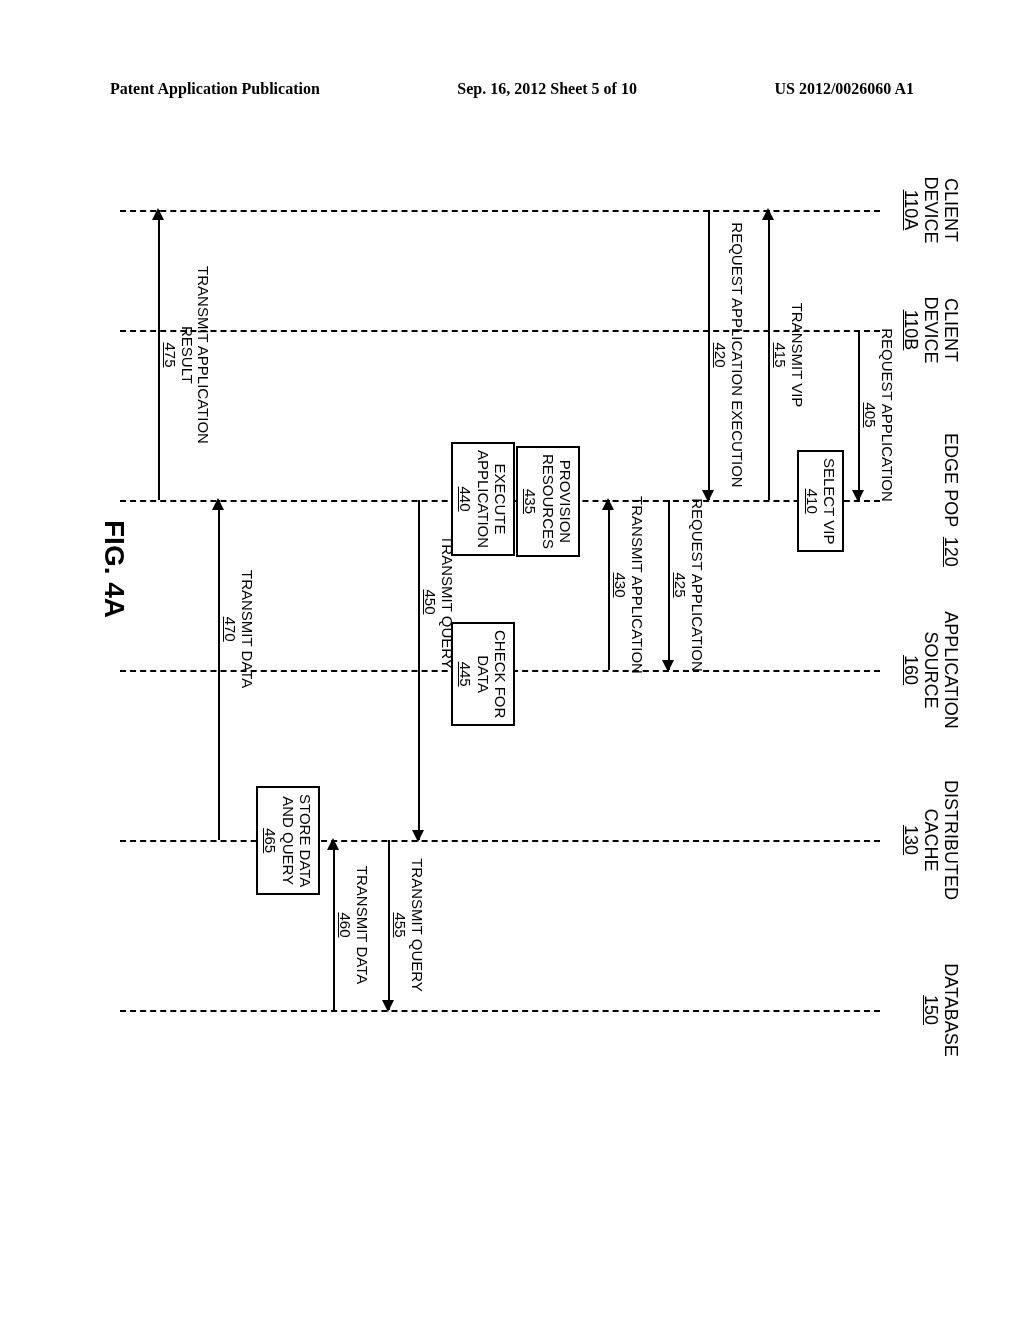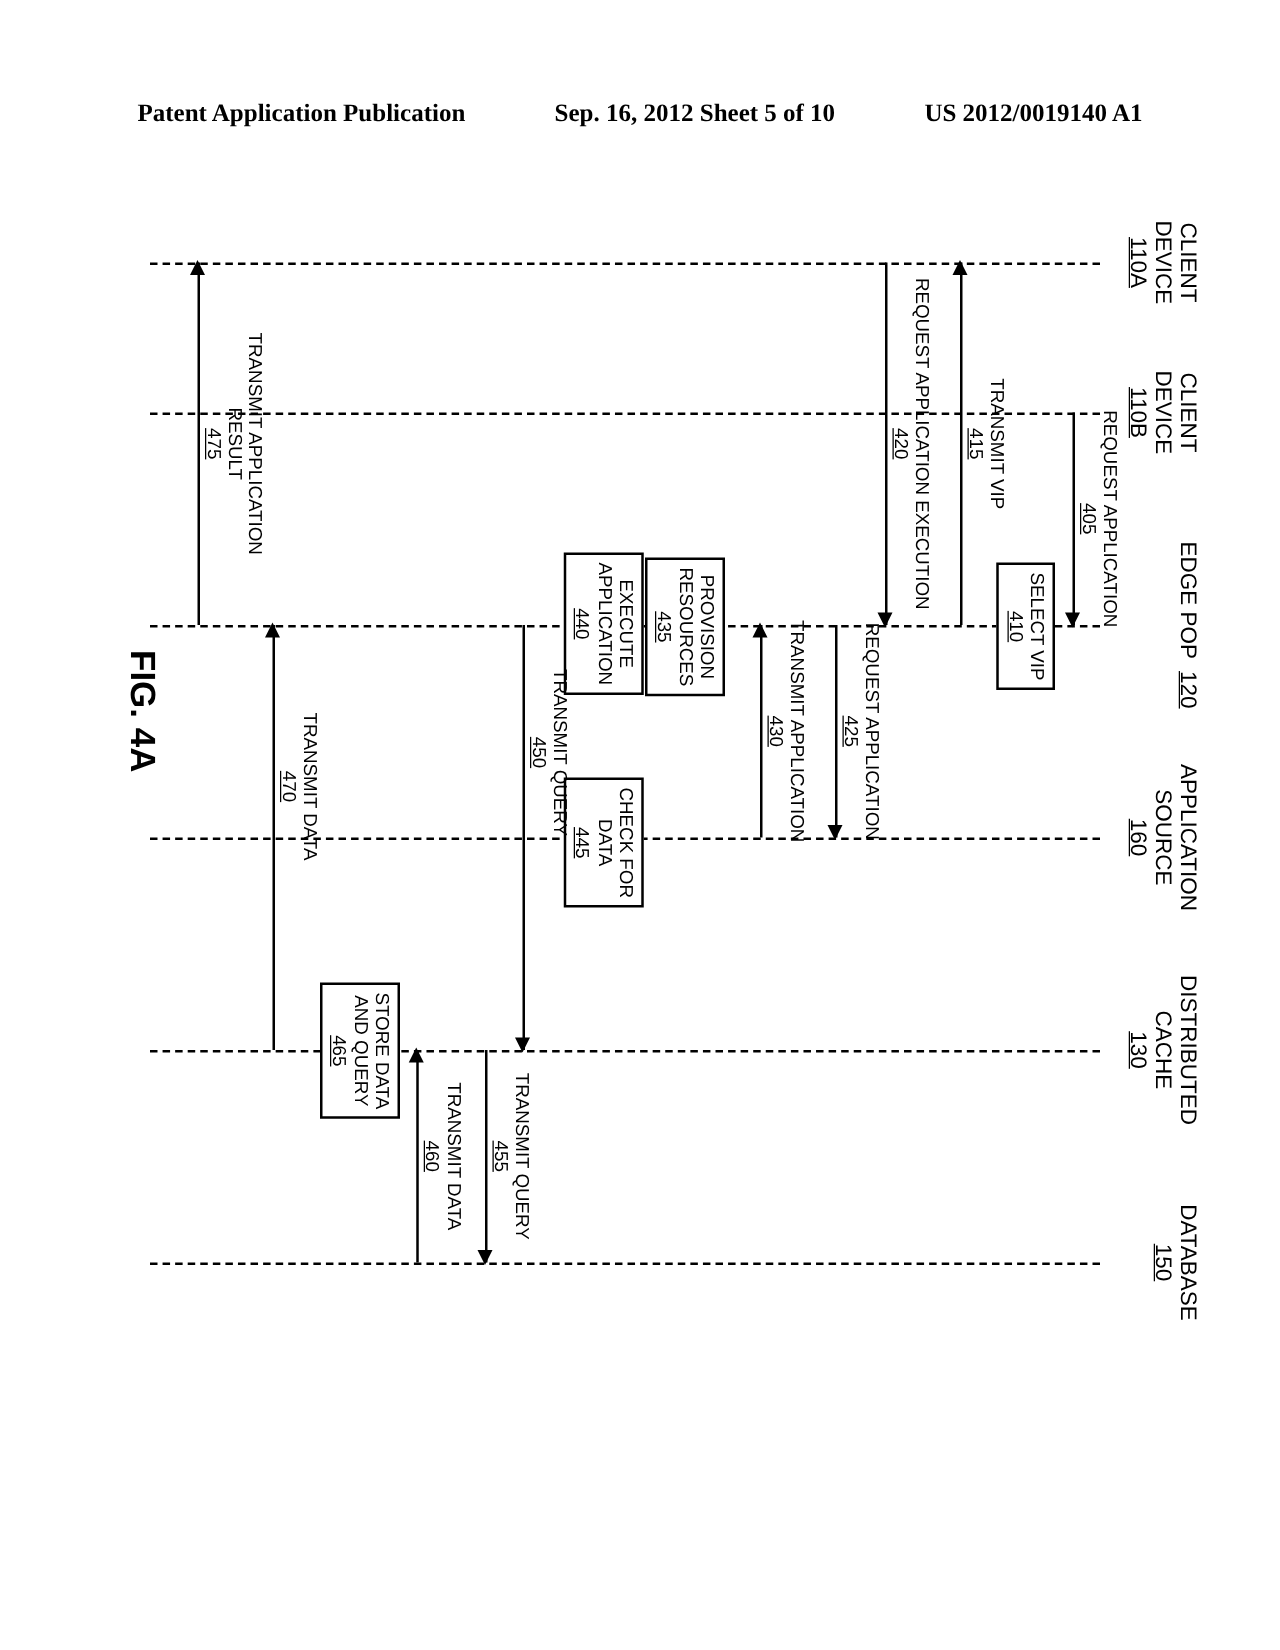--- a/index.html
+++ b/index.html
@@ -11,21 +11,21 @@
     position: relative;
   }
   .header {
     position: absolute;
     top: 80px;
     left: 0;
     right: 0;
     display: flex;
     justify-content: space-between;
     padding: 0 110px 0 110px;
-    font-size: 20px;
+    font-size: 16px;
     font-weight: bold;
   }
   .header .left { }
   .header .center { }
   .header .right { }
 
   .diagram-wrap {
     position: absolute;
     top: 180px;
     left: 120px;
@@ -124,21 +124,21 @@
     font-family: Arial, Helvetica, sans-serif;
   }
 
 </style>
 </head>
 <body>
 
 <div class="header">
   <span class="left">Patent Application Publication</span>
   <span class="center">Sep. 16, 2012  Sheet 5 of 10</span>
-  <span class="right">US 2012/0019140 A1</span>
+  <span class="right">US 2012/0026060 A1</span>
 </div>
 
 <div class="diagram-wrap">
   <div class="diag">
 
     <div class="lifeline ll-ca">
       <div class="head">
         <span>CLIENT</span><br>
         <span>DEVICE</span><br>
         <span class="num">110A</span>

